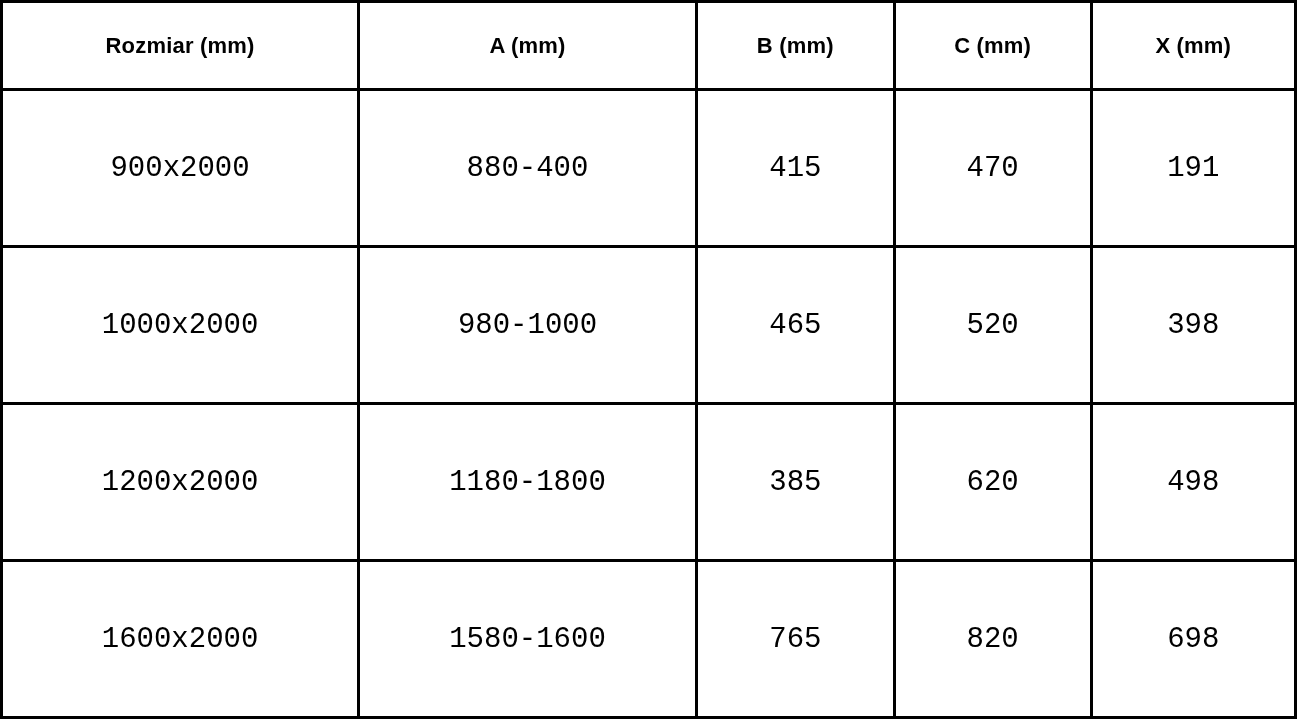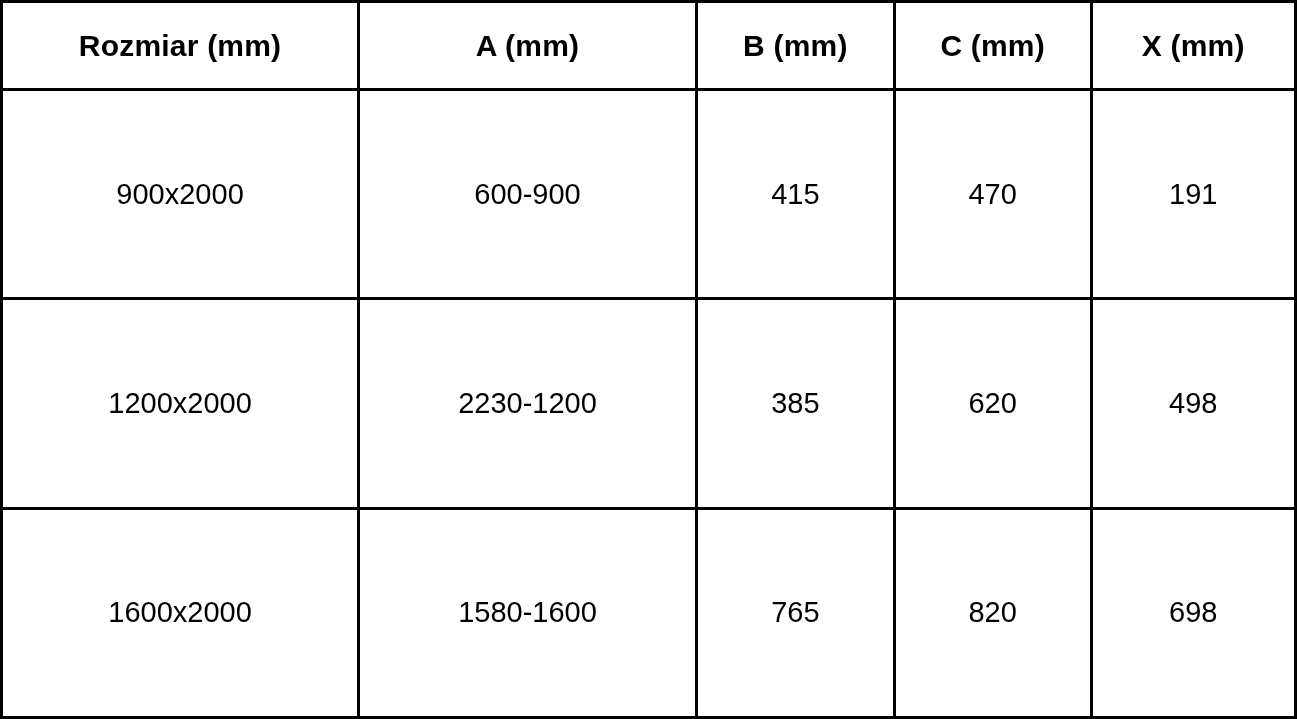--- a/index.html
+++ b/index.html
@@ -25,28 +25,29 @@
   table.size-table td {
     border: 3px solid #000000;
     text-align: center;
     vertical-align: middle;
     color: #000000;
     padding: 0;
     overflow: hidden;
   }
   table.size-table th {
     height: 85px;
-    font-size: 30px;
+    font-size: 22px;
     font-weight: 700;
     letter-spacing: 0.2px;
   }
   table.size-table td {
     height: 76px;
     font-size: 29px;
     font-weight: 400;
+    font-family: Liberation Mono, monospace;
   }
   col.c0 { width: 27.6%; }
   col.c1 { width: 26.1%; }
   col.c2 { width: 15.3%; }
   col.c3 { width: 15.2%; }
   col.c4 { width: 15.8%; }
 </style>
 </head>
 <body>
 
@@ -64,28 +65,35 @@
         <th>Rozmiar (mm)</th>
         <th>A (mm)</th>
         <th>B (mm)</th>
         <th>C (mm)</th>
         <th>X (mm)</th>
       </tr>
     </thead>
     <tbody>
       <tr>
         <td>900x2000</td>
-        <td>600-900</td>
+        <td>880-400</td>
         <td>415</td>
         <td>470</td>
         <td>191</td>
       </tr>
       <tr>
+        <td>1000x2000</td>
+        <td>980-1000</td>
+        <td>465</td>
+        <td>520</td>
+        <td>398</td>
+      </tr>
+      <tr>
         <td>1200x2000</td>
-        <td>2230-1200</td>
+        <td>1180-1800</td>
         <td>385</td>
         <td>620</td>
         <td>498</td>
       </tr>
       <tr>
         <td>1600x2000</td>
         <td>1580-1600</td>
         <td>765</td>
         <td>820</td>
         <td>698</td>

